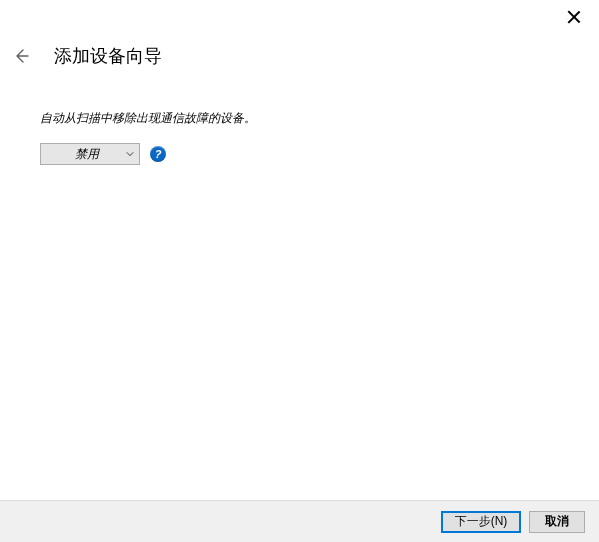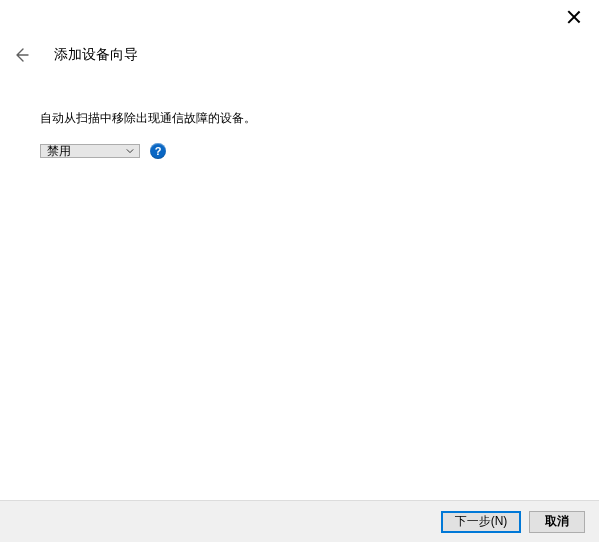--- a/index.html
+++ b/index.html
@@ -44,53 +44,55 @@
       height: 22px;
       display: flex;
       align-items: center;
       justify-content: center;
       cursor: pointer;
       color: #606060;
     }
     .back-arrow svg { width: 16px; height: 16px; }
     .title {
       margin-left: 22px;
-      font-size: 14px;
+      font-size: 18px;
       color: #000;
     }
     .content {
       position: absolute;
       top: 110px;
       left: 40px;
       right: 40px;
+      font-style: italic;
     }
     .description {
       font-size: 12px;
       color: #000;
       margin-bottom: 16px;
     }
     .field-label {
       font-size: 12px;
       color: #000;
       margin-bottom: 6px;
     }
     .field-row {
       display: flex;
       align-items: center;
       gap: 10px;
     }
     .select-wrap {
       position: relative;
       width: 100px;
-      height: 14px;
+      height: 22px;
       background: #e6e6e6;
       border: 1px solid #adadad;
       display: flex;
       align-items: center;
       cursor: pointer;
+      padding-left: 28px;
     }
     .select-value {
       padding-left: 6px;
       font-size: 12px;
       flex: 1;
     }
     .select-chevron {
       width: 18px;
       display: flex;
       align-items: center;

